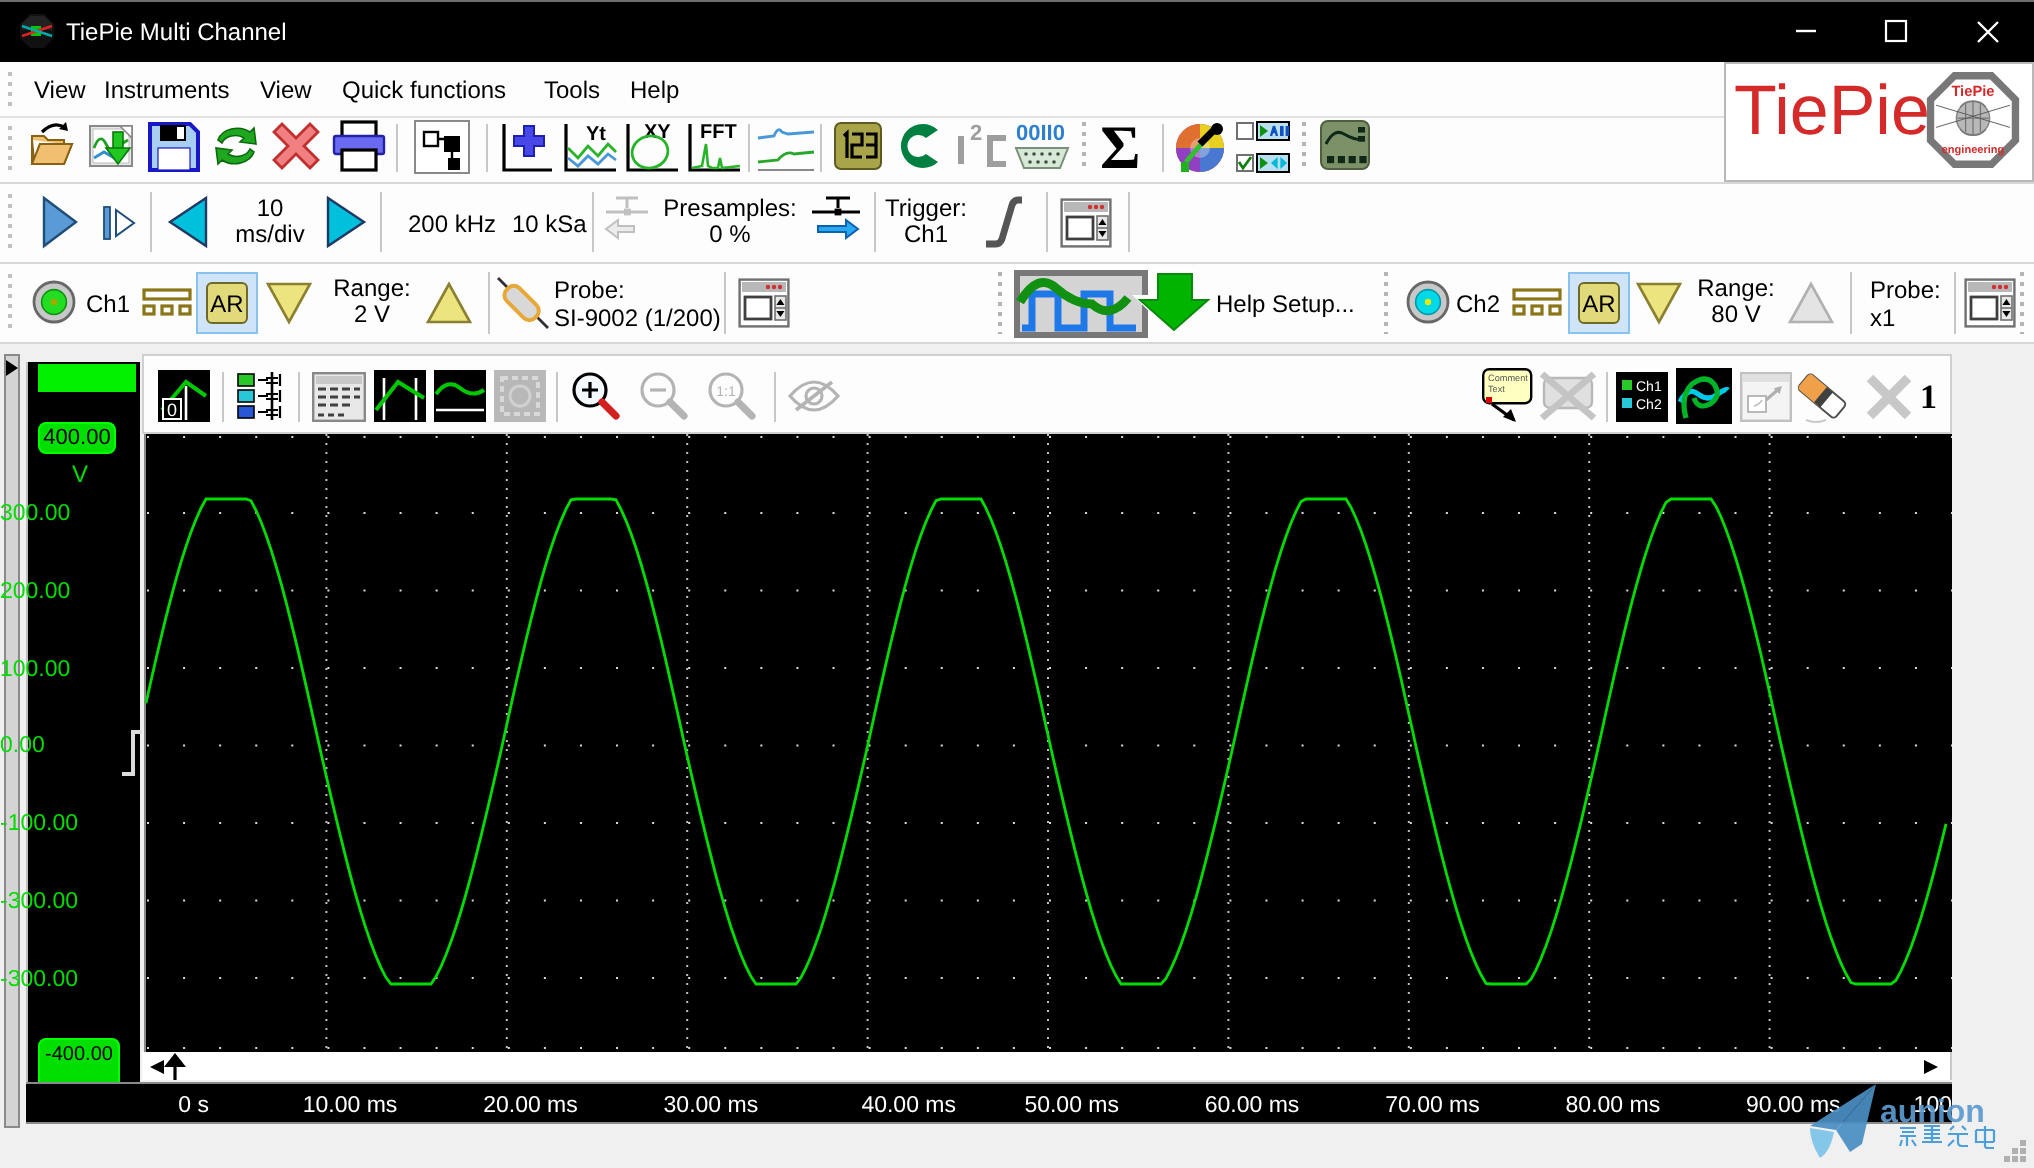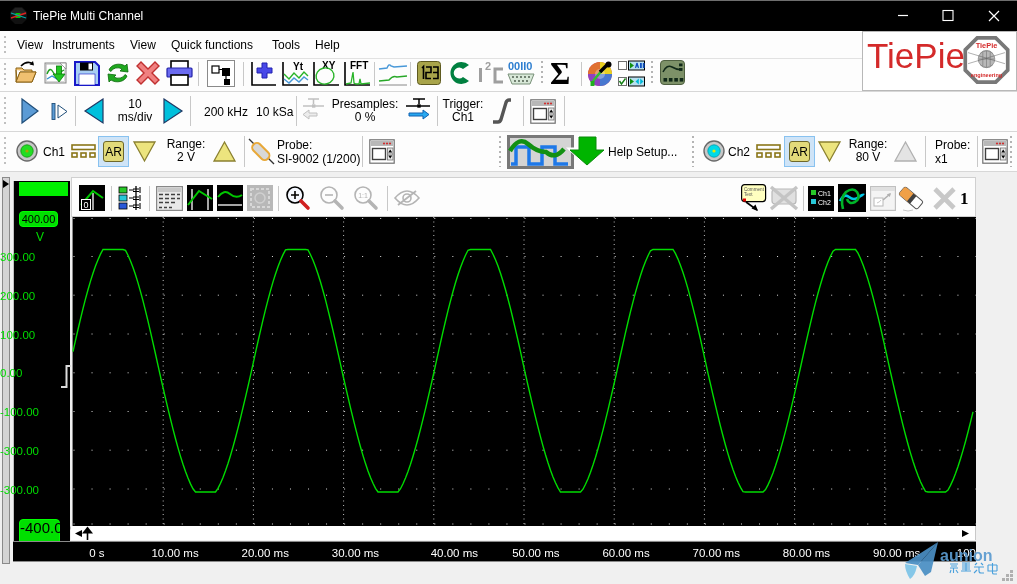--- a/index.html
+++ b/index.html
@@ -386,21 +386,21 @@
 
 <div class="abs" style="left:19px;top:211px;width:39px;height:16px;background:#00df00;border:1px solid #00ff00;border-radius:4px;color:#000;font-size:11px;text-align:center;line-height:15px">400.00</div>
 <div class="abs" style="left:14px;top:230px;width:52px;text-align:center;color:#00dc00;font-size:12px">V</div>
 <div class="abs ylab" style="top:251px">300.00</div>
 <div class="abs ylab" style="top:290px">200.00</div>
 <div class="abs ylab" style="top:329px">100.00</div>
 <div class="abs ylab" style="top:367px">0.00</div>
 <div class="abs ylab" style="top:406px">-100.00</div>
 <div class="abs ylab" style="top:445px">-300.00</div>
 <div class="abs ylab" style="top:484px">-300.00</div>
-<div class="abs" style="left:19px;top:519px;width:41px;height:28px;background:#00df00;border:1px solid #00ff00;border-radius:4px;color:#000;font-size:15px;text-align:center;line-height:15px">-400.00</div>
+<div class="abs" style="left:19px;top:519px;width:41px;height:28px;background:#00df00;border:1px solid #00ff00;border-radius:4px;color:#000;font-size:10px;text-align:center;line-height:15px">-400.00</div>
 
 <div class="abs" style="left:71px;top:177px;width:905px;height:40px;background:#fdfdfd;border:1px solid #d0d0d0"></div>
 
 <svg class="abs" style="left:79px;top:185px" width="26" height="26" viewBox="0 0 26 26">
  <rect width="26" height="26" fill="#000"></rect>
  <path d="M14,25 V8" stroke="#fff" stroke-width="1.3"></path>
  <path d="M2,20 L14,6 L24,13" stroke="#00c800" stroke-width="2" fill="none"></path>
  <rect x="2.5" y="14.5" width="9" height="10" fill="#000" stroke="#fff" stroke-width="1"></rect>
  <text x="7" y="23" font-size="9" fill="#fff" text-anchor="middle" font-family="Liberation Sans">0</text>
 </svg>

